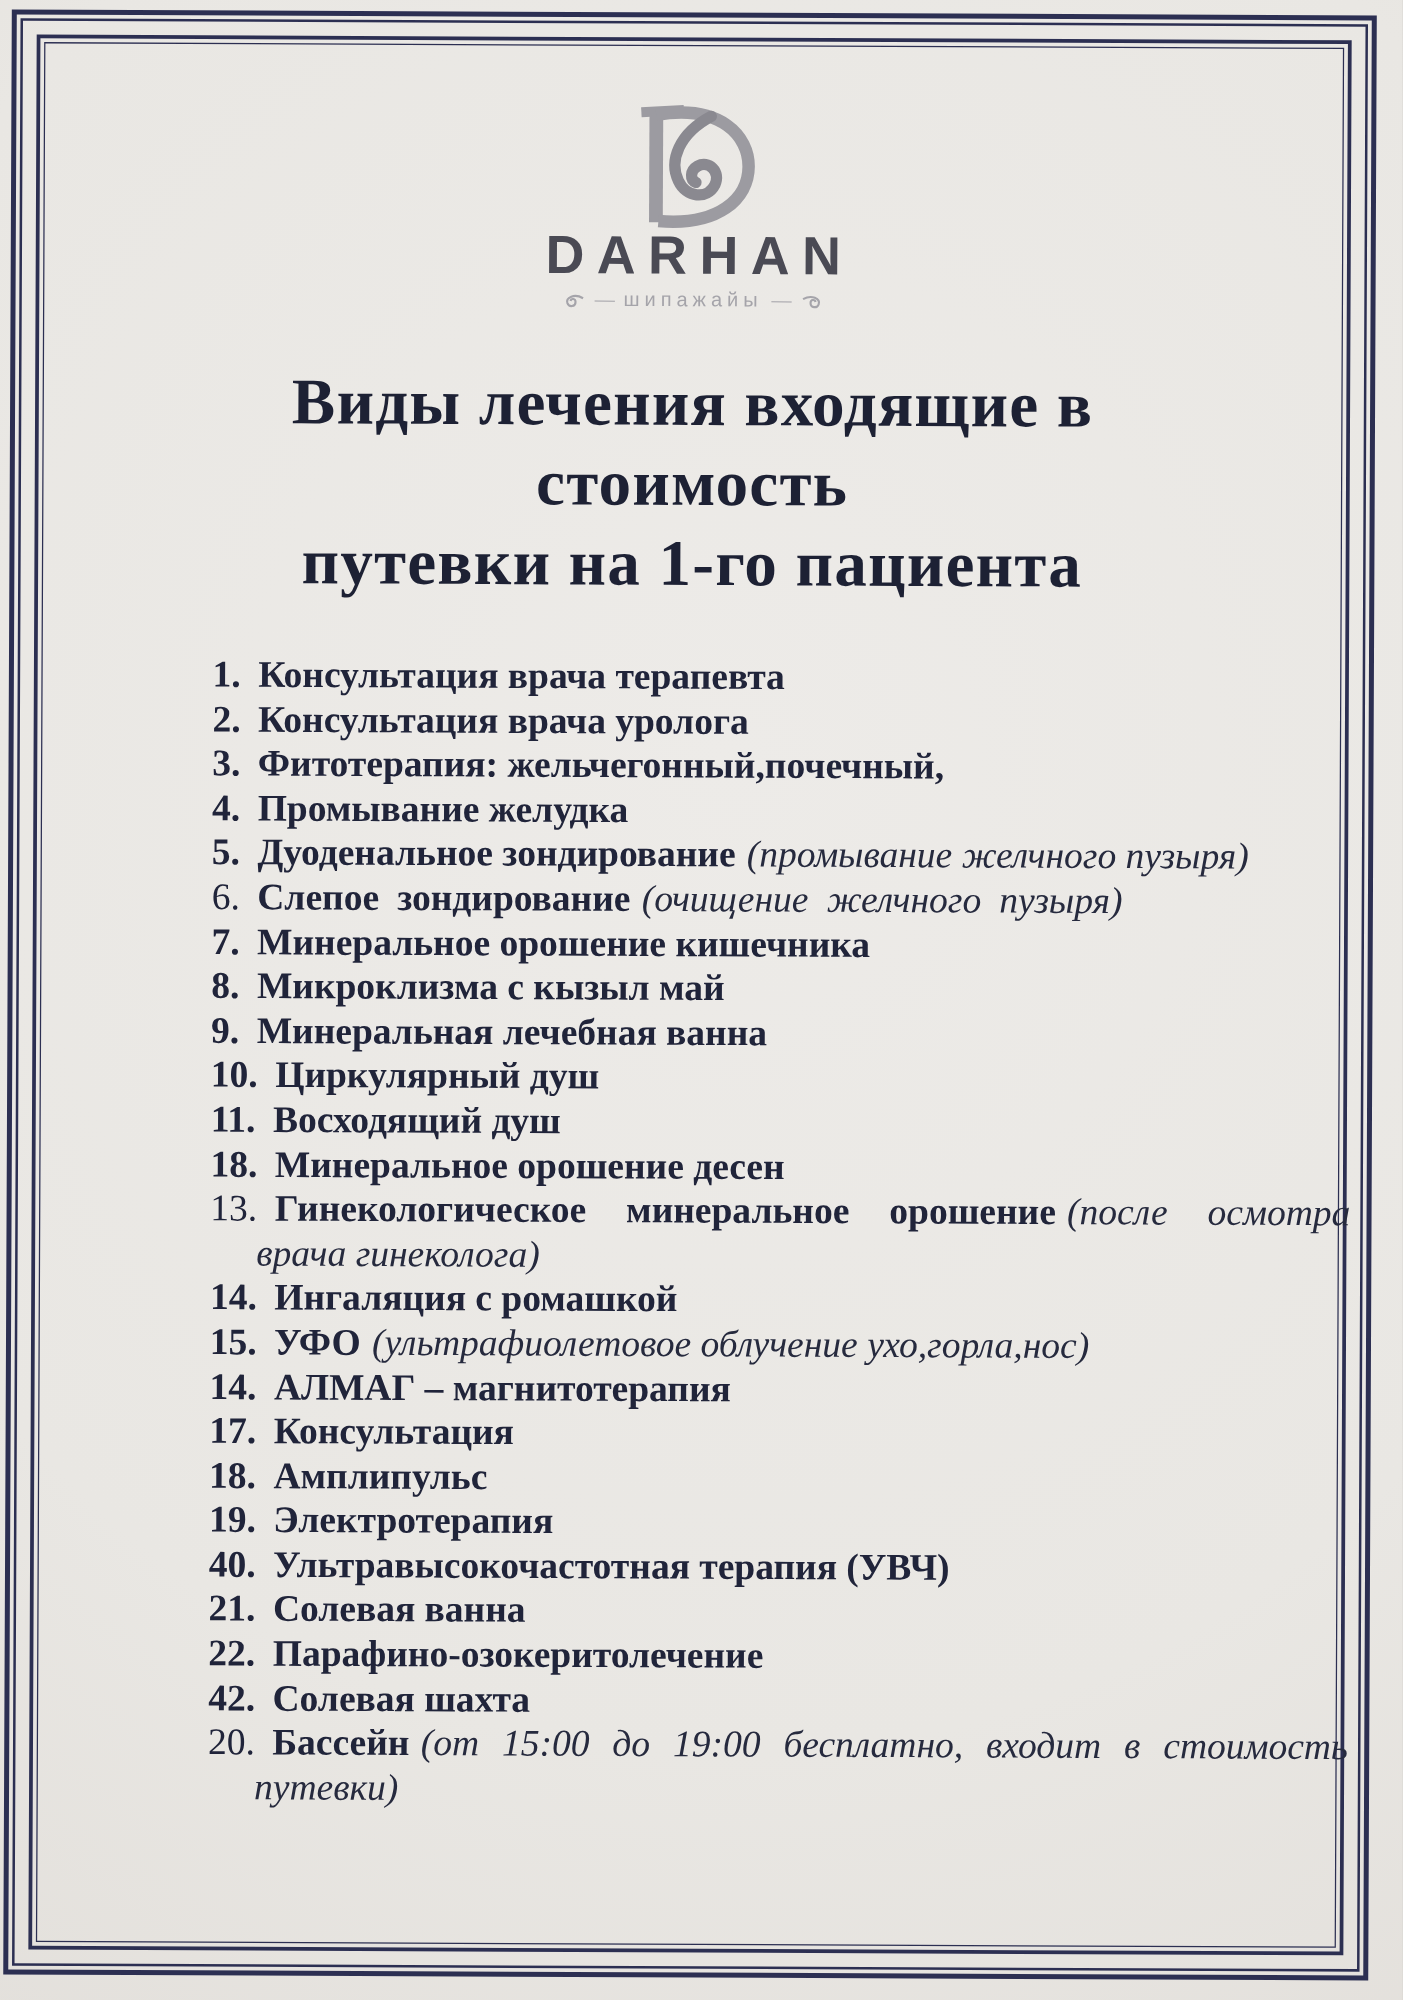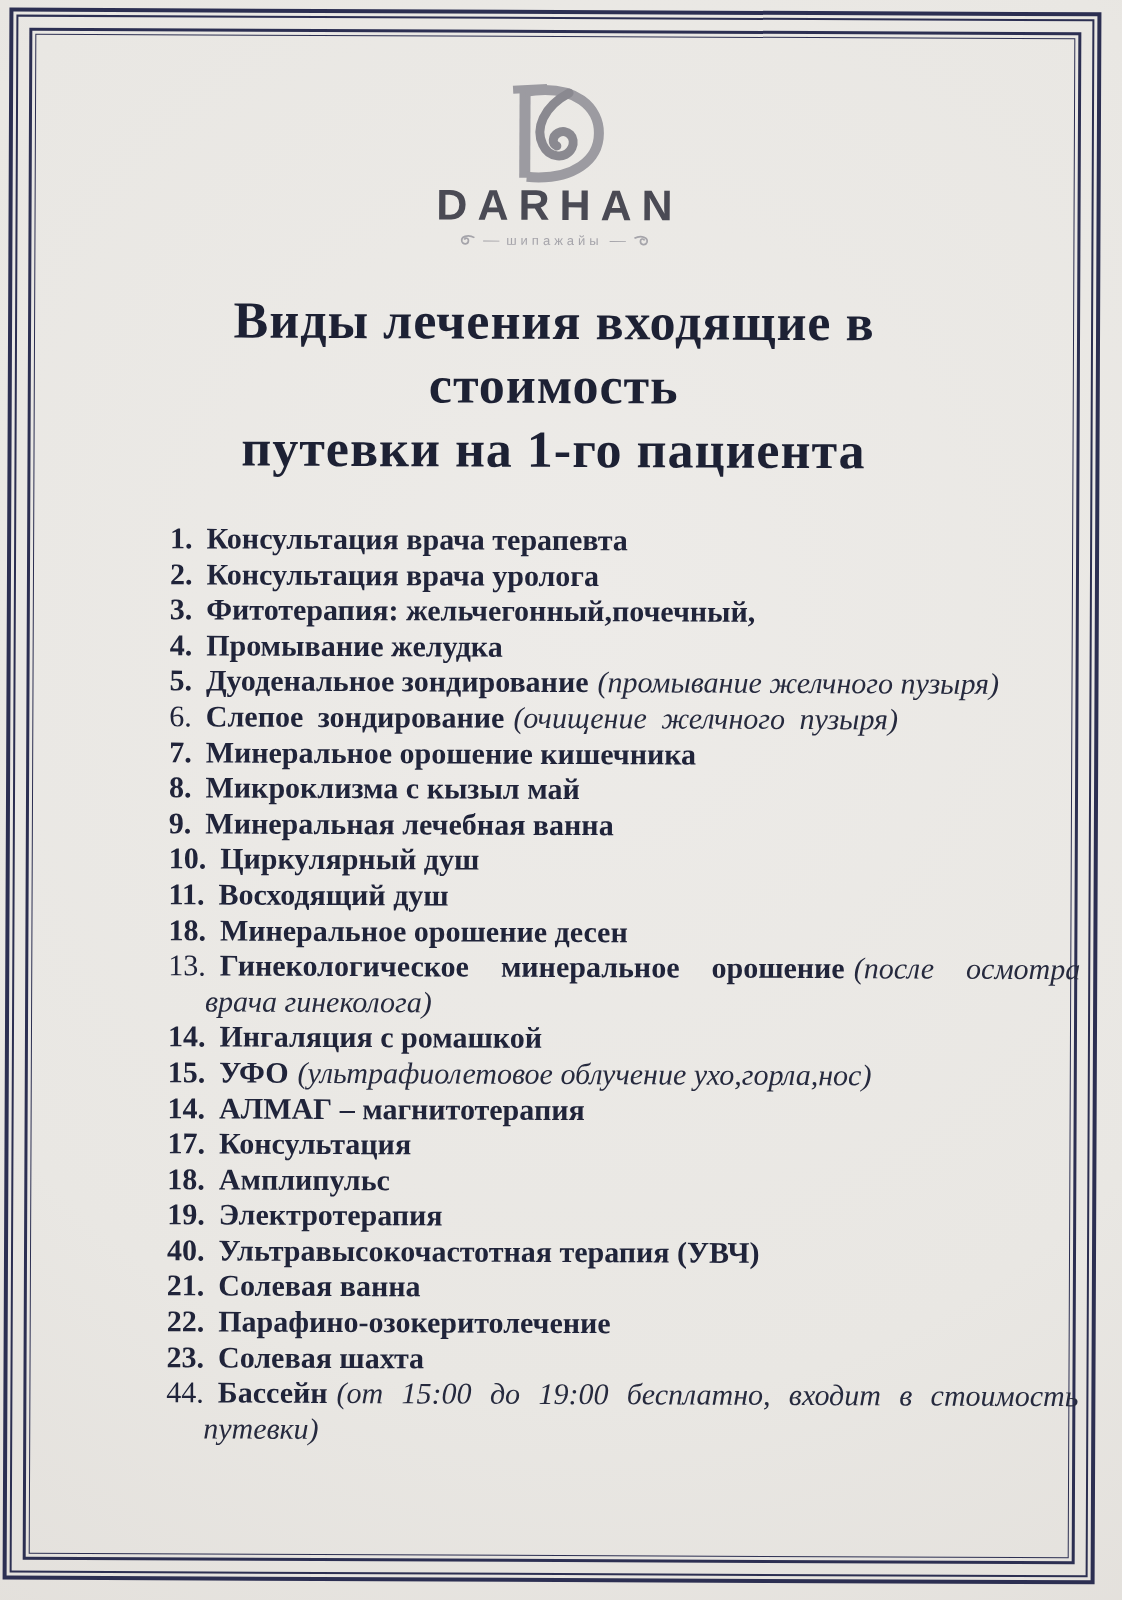--- a/index.html
+++ b/index.html
@@ -29,21 +29,21 @@
   .monogram{display:block;}
   .brand{
     font-family:"Liberation Sans","DejaVu Sans",sans-serif;
     font-size:43px;font-weight:700;color:var(--c-brand);
     letter-spacing:10px;margin-top:-4px;text-indent:10px;
   }
   .tagline-row{display:flex;align-items:center;gap:7px;margin-top:2px;color:var(--c-tagline);}
   .tagline-dash{font-size:16px;line-height:1;}
   .tagline{
     font-family:"Liberation Sans","DejaVu Sans",sans-serif;
-    font-size:13px;letter-spacing:4px;color:var(--c-tagline);
+    font-size:16px;letter-spacing:4px;color:var(--c-tagline);
   }
 
   .title{margin-top:42px;text-align:center;color:#1d2134;}
   .title-line{
     font-size:52px;font-weight:700;line-height:64px;letter-spacing:1px;
   }
 
   ol.list{
     list-style:none;margin:40px 20px 0 106px;padding:0;
     width:912px;color:var(--c-ink);
@@ -111,22 +111,22 @@
                 <li class="item num-regular justify"><span class="num">13.</span><span class="txt">Гинекологическое минеральное орошение</span><span class="note">(после осмотра врача гинеколога)</span></li>
                 <li class="item"><span class="num">14.</span><span class="txt">Ингаляция с ромашкой</span></li>
                 <li class="item"><span class="num">15.</span><span class="txt">УФО</span><span class="note">(ультрафиолетовое облучение ухо,горла,нос)</span></li>
                 <li class="item"><span class="num">14.</span><span class="txt">АЛМАГ – магнитотерапия</span></li>
                 <li class="item"><span class="num">17.</span><span class="txt">Консультация</span></li>
                 <li class="item"><span class="num">18.</span><span class="txt">Амплипульс</span></li>
                 <li class="item"><span class="num">19.</span><span class="txt">Электротерапия</span></li>
                 <li class="item"><span class="num">40.</span><span class="txt">Ультравысокочастотная терапия (УВЧ)</span></li>
                 <li class="item"><span class="num">21.</span><span class="txt">Солевая ванна</span></li>
                 <li class="item"><span class="num">22.</span><span class="txt">Парафино-озокеритолечение</span></li>
-                <li class="item"><span class="num">23.</span><span class="txt">Солевая шахта</span></li>
-                <li class="item num-regular justify"><span class="num">44.</span><span class="txt">Бассейн</span><span class="note">(от 15:00 до 19:00 бесплатно, входит в стоимость путевки)</span></li>
+                <li class="item"><span class="num">42.</span><span class="txt">Солевая шахта</span></li>
+                <li class="item num-regular justify"><span class="num">20.</span><span class="txt">Бассейн</span><span class="note">(от 15:00 до 19:00 бесплатно, входит в стоимость путевки)</span></li>
               </ol>
 
           </div>
         </div>
       </div>
     </div>
   </div>
 </div>
 
 </body></html>

